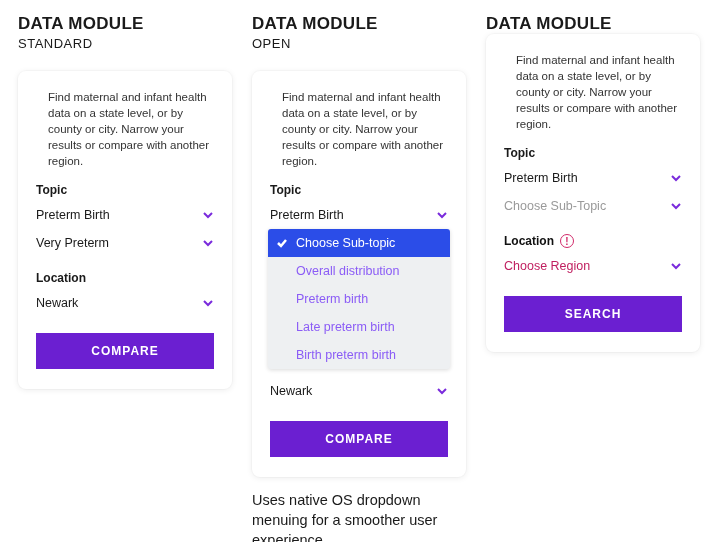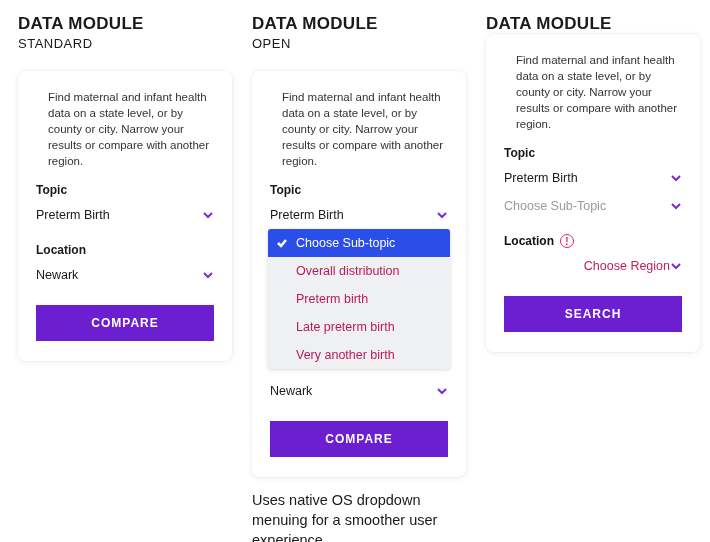--- a/index.html
+++ b/index.html
@@ -57,21 +57,21 @@
   }
   .row {
     display: flex;
     justify-content: space-between;
     align-items: center;
     padding: 7px 0;
     font-size: 12.5px;
     cursor: pointer;
   }
   .row.placeholder { color: #9a9a9a; }
-  .row.error-text { color: #c02060; justify-content: flex-end; }
+  .row.error-text { color: #c02060; }
   .chevron {
     width: 12px; height: 12px;
     display: inline-flex; align-items: center; justify-content: center;
   }
   .chevron svg { stroke: #7a2bdc; stroke-width: 2; fill: none; }
   .section-label.error { color: #111; }
   .err-icon {
     width: 14px; height: 14px;
     border: 1.5px solid #d12a6a;
     border-radius: 50%;
@@ -96,21 +96,21 @@
     position: relative;
     margin: 0 -2px;
     background: #eef0f2;
     border-radius: 3px;
     box-shadow: 0 1px 4px rgba(0,0,0,0.15);
     overflow: hidden;
   }
   .dd-item {
     padding: 7px 10px 7px 28px;
     font-size: 12.5px;
-    color: #be185d;
+    color: #8b5cf6;
     cursor: pointer;
     position: relative;
   }
   .dd-item.selected {
     background: #2b4de8;
     color: #fff;
   }
   .dd-check {
     position: absolute;
     left: 8px;
@@ -134,20 +134,28 @@
   <div class="col">
     <div class="col-title">DATA MODULE</div>
     <div class="col-sub">STANDARD</div>
 
     <div class="card">
       <div class="desc">Find maternal and infant health data on a state level, or by county or city. Narrow your results or compare with another region.</div>
 
       <div class="section-label">Topic</div>
       <div class="row">
         <span>Preterm Birth</span>
+        <span class="chevron">
+            <svg viewBox="0 0 12 12">
+              <polyline points="2,4 6,8 10,4"></polyline>
+            </svg>
+          </span>
+      </div>
+      <div class="row">
+        <span>Very Preterm</span>
         <span class="chevron">
             <svg viewBox="0 0 12 12">
               <polyline points="2,4 6,8 10,4"></polyline>
             </svg>
           </span>
       </div>
 
       <div class="section-label">Location</div>
       <div class="row">
         <span>Newark</span>
@@ -182,21 +190,21 @@
       <div class="dropdown">
         <div class="dd-item selected">
           <span class="dd-check"><svg viewBox="0 0 12 12">
                 <polyline points="2,6 5,9 10,3"></polyline>
               </svg></span>
           <span>Choose Sub-topic</span>
         </div>
         <div class="dd-item">Overall distribution</div>
         <div class="dd-item">Preterm birth</div>
         <div class="dd-item">Late preterm birth</div>
-        <div class="dd-item">Very another birth</div>
+        <div class="dd-item">Birth preterm birth</div>
       </div>
 
       <div class="row" style="margin-top:8px;">
         <span>Newark</span>
         <span class="chevron">
             <svg viewBox="0 0 12 12">
               <polyline points="2,4 6,8 10,4"></polyline>
             </svg>
           </span>
       </div>

